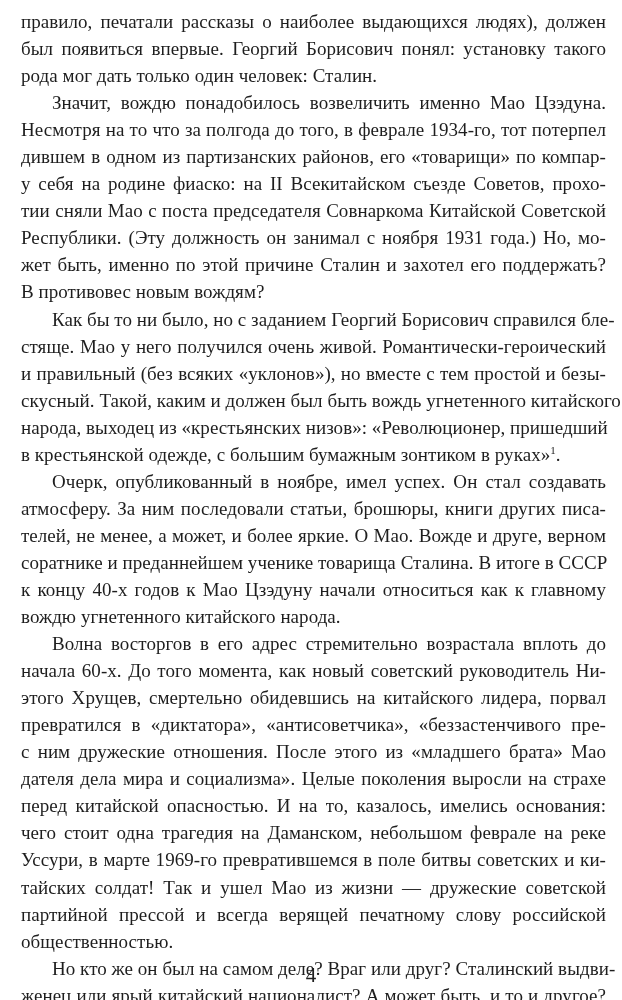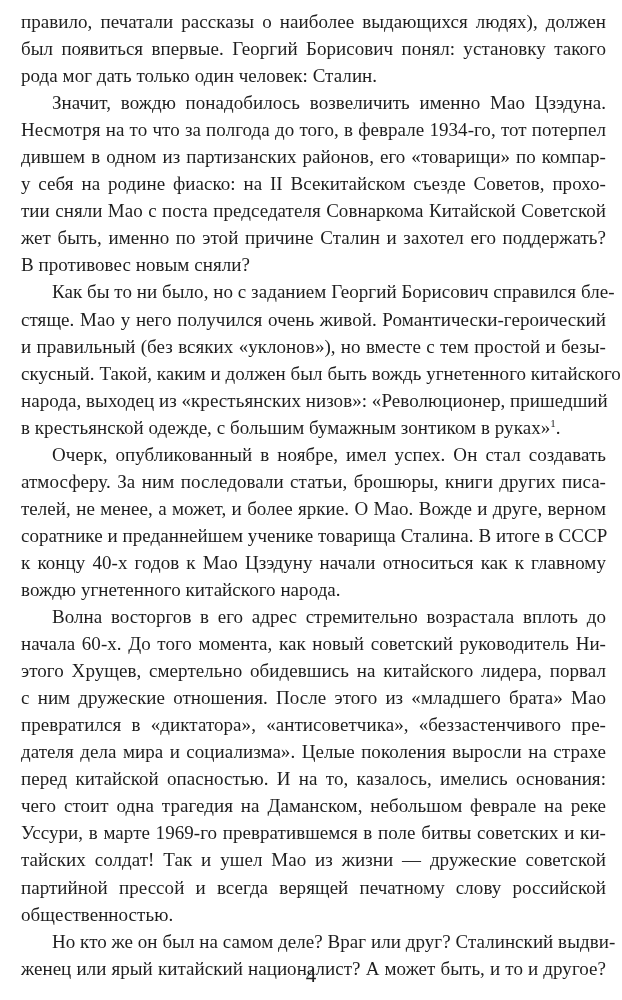--- a/index.html
+++ b/index.html
@@ -66,22 +66,23 @@
     <span class="line">был появиться впервые. Георгий Борисович понял: установку такого</span>
     <span class="line last">рода мог дать только один человек: Сталин.</span>
   </div>
 
   <div>
     <span class="line indent">Значит, вождю понадобилось возвеличить именно Мао Цзэдуна.</span>
     <span class="line">Несмотря на то что за полгода до того, в феврале 1934-го, тот потерпел</span>
     <span class="line">дившем в одном из партизанских районов, его «товарищи» по компар-</span>
     <span class="line">у себя на родине фиаско: на II Всекитайском съезде Советов, прохо-</span>
     <span class="line">тии сняли Мао с поста председателя Совнаркома Китайской Советской</span>
+    <span class="line">Республики. (Эту должность он занимал с ноября 1931 года.) Но, мо-</span>
     <span class="line">жет быть, именно по этой причине Сталин и захотел его поддержать?</span>
-    <span class="line last">В противовес новым сняли?</span>
+    <span class="line last">В противовес новым вождям?</span>
   </div>
 
   <div>
     <span class="line indent">Как бы то ни было, но с заданием Георгий Борисович справился бле-</span>
     <span class="line">стяще. Мао у него получился очень живой. Романтически-героический</span>
     <span class="line">и правильный (без всяких «уклонов»), но вместе с тем простой и безы-</span>
     <span class="line">скусный. Такой, каким и должен был быть вождь угнетенного китайского</span>
     <span class="line">народа, выходец из «крестьянских низов»: «Революционер, пришедший</span>
     <span class="line last"><span>в крестьянской одежде, с большим бумажным зонтиком в руках»</span><sup>1</sup><span>.</span></span>
   </div>
@@ -92,22 +93,22 @@
     <span class="line">телей, не менее, а может, и более яркие. О Мао. Вожде и друге, верном</span>
     <span class="line">соратнике и преданнейшем ученике товарища Сталина. В итоге в СССР</span>
     <span class="line">к концу 40-х годов к Мао Цзэдуну начали относиться как к главному</span>
     <span class="line last">вождю угнетенного китайского народа.</span>
   </div>
 
   <div>
     <span class="line indent">Волна восторгов в его адрес стремительно возрастала вплоть до</span>
     <span class="line">начала 60-х. До того момента, как новый советский руководитель Ни-</span>
     <span class="line">этого Хрущев, смертельно обидевшись на китайского лидера, порвал</span>
+    <span class="line">превратился в «диктатора», «антисоветчика», «беззастенчивого пре-</span>
     <span class="line">с ним дружеские отношения. После этого из «младшего брата» Мао</span>
-    <span class="line">превратился в «диктатора», «антисоветчика», «беззастенчивого пре-</span>
     <span class="line">дателя дела мира и социализма». Целые поколения выросли на страхе</span>
     <span class="line">перед китайской опасностью. И на то, казалось, имелись основания:</span>
     <span class="line">чего стоит одна трагедия на Даманском, небольшом феврале на реке</span>
     <span class="line">Уссури, в марте 1969-го превратившемся в поле битвы советских и ки-</span>
     <span class="line">тайских солдат! Так и ушел Мао из жизни — дружеские советской</span>
     <span class="line">партийной прессой и всегда верящей печатному слову российской</span>
     <span class="line last">общественностью.</span>
   </div>
 
   <div>

